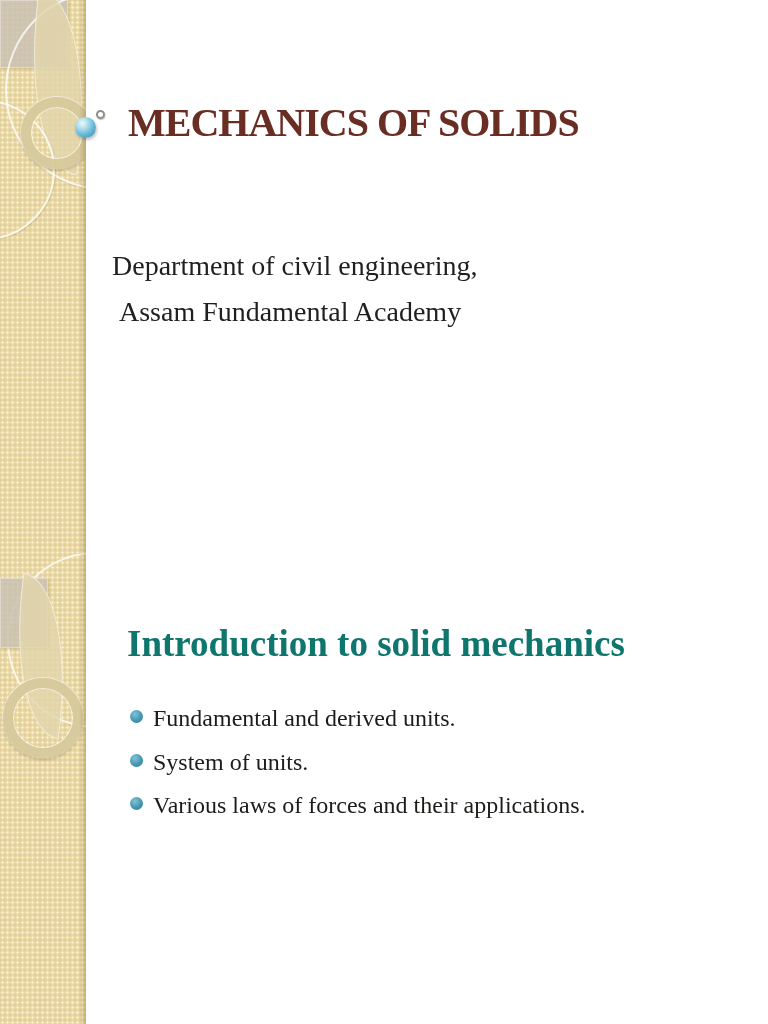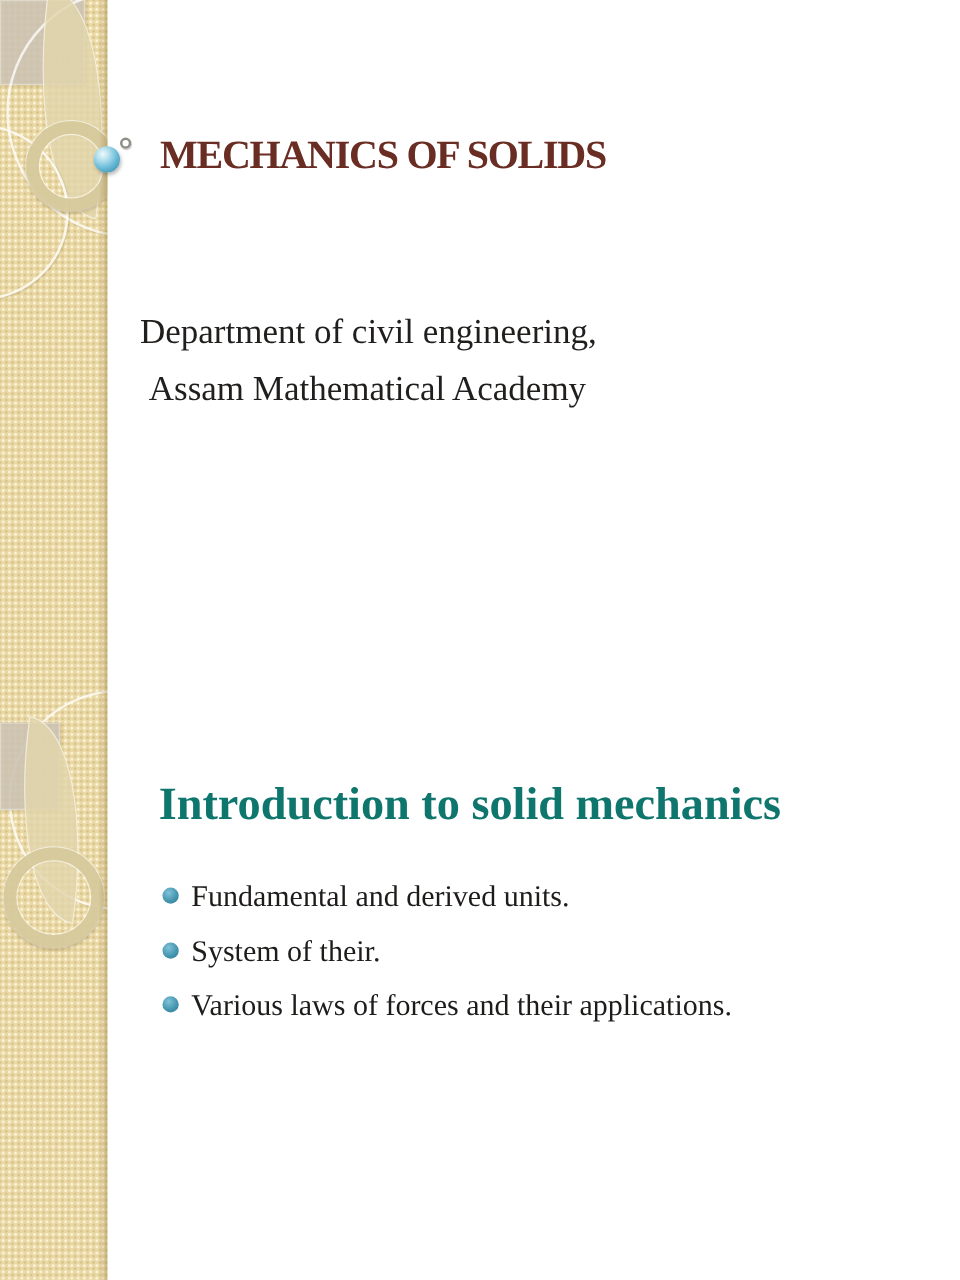--- a/index.html
+++ b/index.html
@@ -87,21 +87,21 @@
     width: 9px; height: 9px;
     border-radius: 50%;
     border: 2px solid #8e8e86;
     box-shadow: 0.5px 1px 1px rgba(0,0,0,0.25), inset 0.5px 0.5px 1px rgba(255,255,255,0.8);
   }
 
   
   .slide1-title {
     position: absolute;
     left: 128px; top: 94px;
-    font-size: 32px;
+    font-size: 40px;
     font-weight: bold;
     letter-spacing: -1px;
     line-height: 58px;
     color: #692d23;
     white-space: nowrap;
   }
   .slide1-subtitle {
     position: absolute;
     left: 112px; top: 243px;
     font-size: 28px;
@@ -157,32 +157,32 @@
     <div class="circle-thin c3"></div>
     <div class="decor-rect rect2"></div>
     <div class="leaf leaf2"></div>
     <div class="ring ring2"></div>
   </div>
 
   <div class="sphere"></div>
   <div class="mini-ring"></div>
 
   <h1 class="slide1-title">MECHANICS OF SOLIDS</h1>
-  <p class="slide1-subtitle"><span>Department of civil engineering,</span><br><span> Assam Mathematical Academy</span></p>
+  <p class="slide1-subtitle"><span>Department of civil engineering,</span><br><span> Assam Fundamental Academy</span></p>
 
   <h2 class="slide2-heading">Introduction to solid mechanics</h2>
 
   <ul class="slide2-bullets">
     <li>
       <span class="bullet-dot"></span>
       <span>Fundamental and derived units.</span>
     </li>
     <li>
       <span class="bullet-dot"></span>
-      <span>System of their.</span>
+      <span>System of units.</span>
     </li>
     <li>
       <span class="bullet-dot"></span>
       <span>Various laws of forces and their applications.</span>
     </li>
   </ul>
 
 </div>
 
 </body></html>

